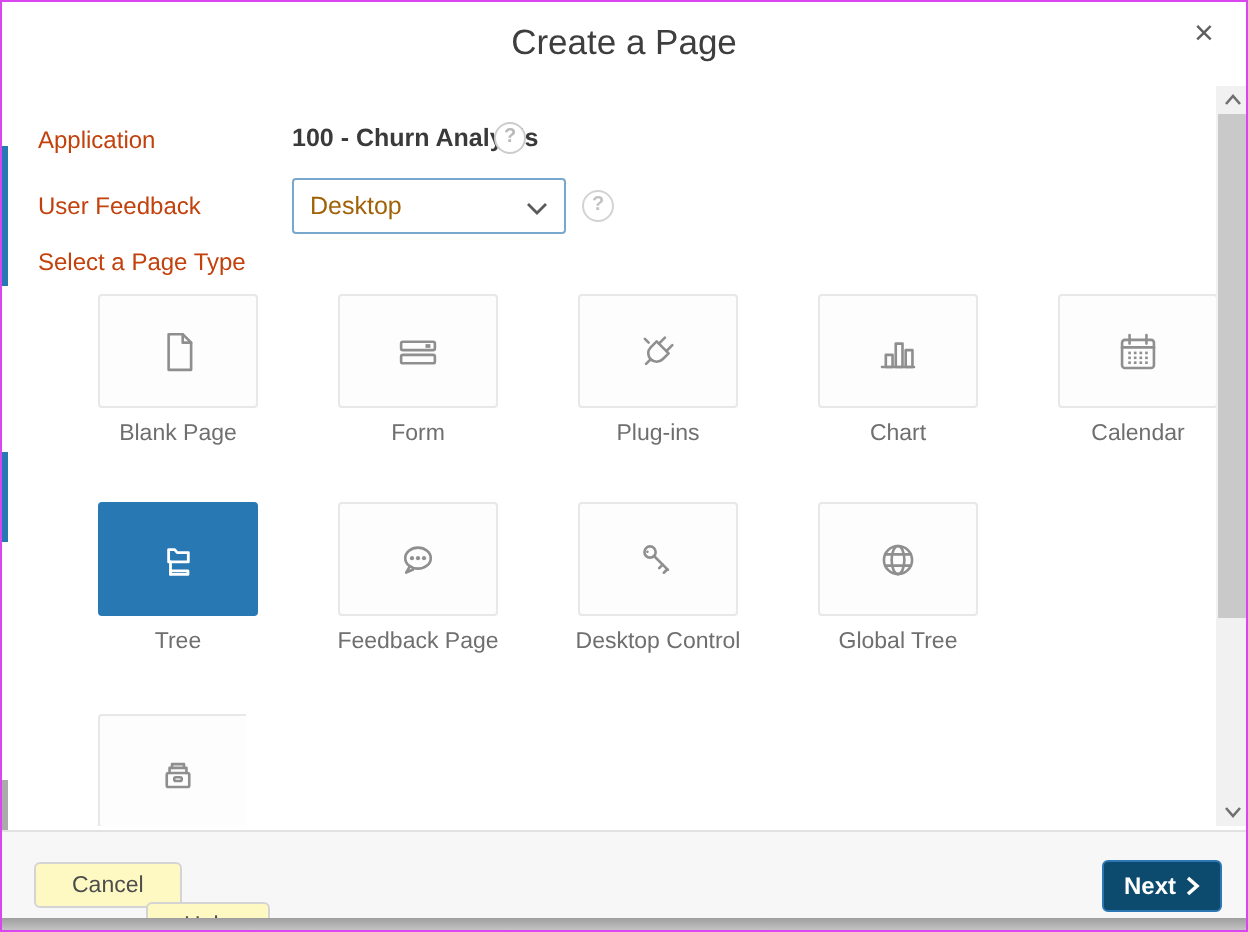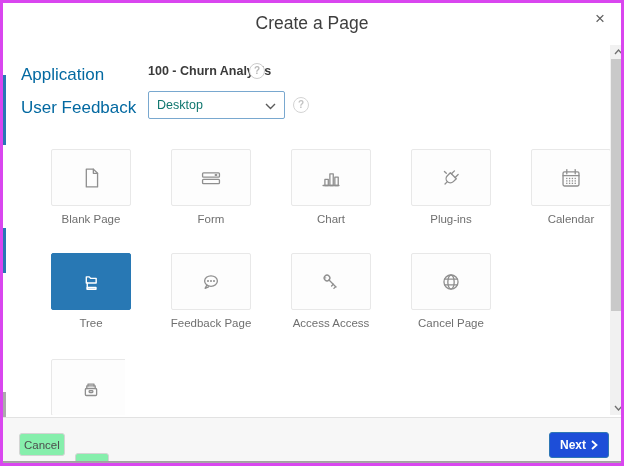--- a/index.html
+++ b/index.html
@@ -1,36 +1,36 @@
 <!DOCTYPE html>
 <html><head>
 <meta charset="utf-8">
 <style>
   * { margin:0; padding:0; box-sizing:border-box; }
   body { background:#fff; font-family:"Liberation Sans", sans-serif; }
   .stage { position:relative; width:624px; height:466px; background:#fff;
-           border:3px solid #d946ef; overflow:hidden; }
+           border:1px solid #d946ef; overflow:hidden; }
 
   
   .dlg-title { position:absolute; top:10px; left:0; width:100%; text-align:center;
                font-size:17.5px; font-weight:500; color:#3e3e3e; }
   .dlg-close { position:absolute; top:5px; right:10px; width:22px; height:22px;
                font-size:17px; color:#5f5f5f; background:none; border:none;
                cursor:pointer; line-height:22px; text-align:center; }
 
   
-  .lbl { position:absolute; font-size:17px; color:#0369a1; }
+  .lbl { position:absolute; font-size:12px; color:#c2410c; }
   .app-value { position:absolute; left:145px; top:61px; font-size:12.5px;
                font-weight:bold; color:#3a3a3a; }
   .help-icon { position:absolute; width:16px; height:16px; border:1.5px solid #ccc;
                border-radius:50%; color:#b9b9b9; font-size:10px; font-weight:bold;
                text-align:center; line-height:13px; background:#fff; cursor:pointer; }
   .ui-select { position:absolute; left:145px; top:88px; width:137px; height:28px;
                border:1px solid #79a8cf; border-radius:2px; background:#fff;
-               font-size:12.5px; color:#0f766e; display:flex; align-items:center;
+               font-size:12.5px; color:#a16207; display:flex; align-items:center;
                padding-left:8px; cursor:pointer; }
   .ui-select svg { position:absolute; right:8px; top:11px; }
 
   
   .tile-row { position:absolute; left:18px; display:flex; gap:16px; }
   .tile-wrap { width:104px; display:flex; flex-direction:column; align-items:center;padding-left:36px; }
   .tile { width:80px; height:57px; background:#fdfdfd; border:1px solid #e8e8e8;
           border-radius:2px; display:flex; align-items:center; justify-content:center;
           cursor:pointer; }
   .tile.selected { background:#2878b4; border-color:#2878b4; }
@@ -44,27 +44,27 @@
   .sb { position:absolute; left:607px; top:42px; width:16px; height:370px; background:#f1f1f1; }
   .sb-btn { position:absolute; left:0; width:16px; height:14px; background:#f1f1f1;
             display:flex; align-items:center; justify-content:center; cursor:pointer; }
   .sb-up { top:0; } .sb-down { bottom:0; }
   .sb-thumb { position:absolute; left:1px; top:14px; width:14px; height:252px;
               background:#c9c9c9; cursor:grab; }
 
   
   .footer { position:absolute; left:0; top:414px; width:100%; height:45px;
             background:#f7f7f7; border-top:1px solid #e2e2e2; }
-  .btn-flat { position:absolute; top:15px; height:23px; padding:0 4px;
-              background:#86efac; border:1px solid #d4d4d4; border-radius:3px;
+  .btn-flat { position:absolute; top:15px; height:23px; padding:0 18px;
+              background:#fef9c3; border:1px solid #d4d4d4; border-radius:3px;
               font-size:11.5px; color:#4d4d4d; font-family:"Liberation Sans",sans-serif;
               cursor:pointer; }
   .btn-cancel { left:16px; } .btn-help { left:72px;margin-top:20px; }
   .btn-next { position:absolute; top:14px; right:12px; height:26px; padding:0 10px;
-              background:#1d4ed8; border:1px solid #2e77b5; border-radius:3px;
+              background:#0c4a6e; border:1px solid #2e77b5; border-radius:3px;
               color:#fff; font-size:12px; font-weight:bold; display:flex;
               align-items:center; gap:5px; cursor:pointer;
               font-family:"Liberation Sans",sans-serif; }
   .bottom-strip { position:absolute; left:0; top:458px; width:100%; height:8px;
                   background:linear-gradient(#9e9e9e,#cfcfcf); }
 
   
   .edge { position:absolute; width:3px; }
   .edge-blue { background:#2878b4; }
   .edge-grey { background:#ababab; }
@@ -89,65 +89,66 @@
 
   <div class="lbl" style="left:18px;top:95px;">User Feedback</div>
   <div class="ui-select">
     <span>Desktop</span>
     <svg width="11" height="7" viewBox="0 0 11 7">
       <polyline points="1,1 5.5,5.5 10,1" fill="none" stroke="#5a5a5a" stroke-width="1.4"></polyline>
     </svg>
   </div>
   <div class="help-icon" style="left:290px;top:94px;opacity:.85;">?</div>
 
+  <div class="lbl" style="left:18px;top:123px;">Select a Page Type</div>
 
   <div class="tile-row" style="top:146px;">
     <div class="tile-wrap">
       <div class="tile">
         <svg width="30" height="30" viewBox="0 0 32 32" class="icon-stroke">
           <path d="M11 6.5 h7.5 l4.5 4.5 V25.5 H11 z"></path>
             <path d="M18.5 6.5 V11 H23"></path>
         </svg>
       </div>
       <div class="tile-label">Blank Page</div>
     </div>
     <div class="tile-wrap">
       <div class="tile">
         <svg width="30" height="30" viewBox="0 0 32 32" class="icon-stroke">
           <rect x="7" y="10.5" width="18" height="4.5" rx="1"></rect>
           <rect x="7" y="17.5" width="18" height="4.5" rx="1"></rect>
           <rect x="20" y="11.8" width="2.6" height="2" class="icon-fill"></rect>
         </svg>
       </div>
       <div class="tile-label">Form</div>
-    </div>
-    <div class="tile-wrap">
-      <div class="tile">
-        <svg width="30" height="30" viewBox="0 0 32 32" class="icon-stroke">
-          <line x1="7.5" y1="24" x2="24.5" y2="24"></line>
-          <rect x="9.5" y="17.5" width="3.6" height="6.5"></rect>
-          <rect x="14.8" y="11.5" width="3.6" height="12.5"></rect>
-          <rect x="20.1" y="15" width="3.6" height="9"></rect>
-        </svg>
-      </div>
-      <div class="tile-label">Chart</div>
     </div>
     <div class="tile-wrap">
       <div class="tile">
         <svg width="30" height="30" viewBox="0 0 32 32" class="icon-stroke">
           <g transform="rotate(45 16 16)">
             <line x1="13.2" y1="8" x2="13.2" y2="12.5"></line>
               <line x1="18.8" y1="8" x2="18.8" y2="12.5"></line>
             <path d="M11.5 12.5 h9 v4.5 a4.5 4.5 0 0 1 -9 0 z"></path>
             <line x1="16" y1="21.5" x2="16" y2="25"></line>
           </g>
           <line x1="9" y1="9" x2="11" y2="11"></line>
         </svg>
       </div>
       <div class="tile-label">Plug-ins</div>
+    </div>
+    <div class="tile-wrap">
+      <div class="tile">
+        <svg width="30" height="30" viewBox="0 0 32 32" class="icon-stroke">
+          <line x1="7.5" y1="24" x2="24.5" y2="24"></line>
+          <rect x="9.5" y="17.5" width="3.6" height="6.5"></rect>
+          <rect x="14.8" y="11.5" width="3.6" height="12.5"></rect>
+          <rect x="20.1" y="15" width="3.6" height="9"></rect>
+        </svg>
+      </div>
+      <div class="tile-label">Chart</div>
     </div>
     <div class="tile-wrap">
       <div class="tile">
         <svg width="30" height="30" viewBox="0 0 32 32" class="icon-stroke">
           <rect x="7.5" y="9.5" width="17" height="15" rx="1.5"></rect>
           <line x1="11.5" y1="7" x2="11.5" y2="11.5"></line>
             <line x1="20.5" y1="7" x2="20.5" y2="11.5"></line>
           <line x1="7.5" y1="13.5" x2="24.5" y2="13.5"></line>
           <g class="icon-fill">
             <rect x="10.8" y="15.8" width="1.4" height="1.4"></rect>
@@ -197,32 +198,32 @@
         <svg width="30" height="30" viewBox="0 0 32 32" class="icon-stroke">
           <g transform="rotate(-45 16 16)">
             <circle cx="16" cy="10" r="3"></circle>
             <circle cx="15.1" cy="8.9" r="0.7" class="icon-fill"></circle>
             <line x1="16" y1="13" x2="16" y2="23.5"></line>
             <line x1="16" y1="19.5" x2="13.4" y2="19.5"></line>
             <line x1="16" y1="23" x2="13.4" y2="23"></line>
           </g>
         </svg>
       </div>
-      <div class="tile-label">Access Access</div>
+      <div class="tile-label">Desktop Control</div>
     </div>
     <div class="tile-wrap">
       <div class="tile">
         <svg width="30" height="30" viewBox="0 0 32 32" class="icon-stroke">
           <circle cx="16" cy="16" r="7.5"></circle>
           <ellipse cx="16" cy="16" rx="3.4" ry="7.5"></ellipse>
           <line x1="9.2" y1="13" x2="22.8" y2="13"></line>
           <line x1="9.2" y1="19" x2="22.8" y2="19"></line>
         </svg>
       </div>
-      <div class="tile-label">Cancel Page</div>
+      <div class="tile-label">Global Tree</div>
     </div>
   </div>
 
   <div class="row3-clip">
     <div class="tile-row" style="position:static;">
       <div class="tile-wrap">
         <div class="tile">
           <svg width="30" height="30" viewBox="0 0 32 32" class="icon-stroke">
             <rect x="10" y="16.5" width="12" height="7.5" rx="1"></rect>
             <rect x="14" y="18.8" width="4" height="2" rx="0.8"></rect>

